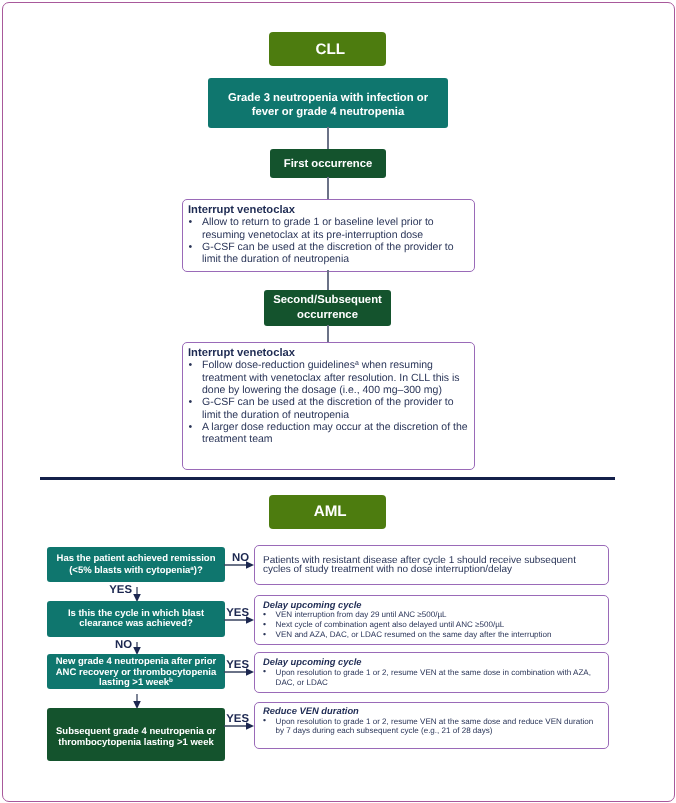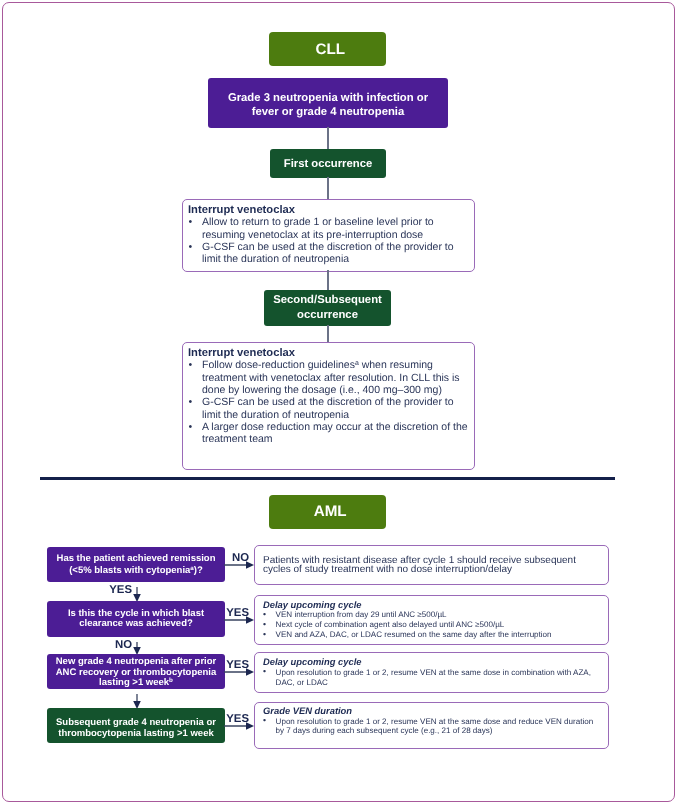--- a/index.html
+++ b/index.html
@@ -6,21 +6,21 @@
   html,body{margin:0;padding:0;background:#ffffff;}
   body{width:676px;height:803px;position:relative;overflow:hidden;
        font-family:"Liberation Sans", sans-serif;
        -webkit-font-smoothing:antialiased;text-rendering:geometricPrecision;}
   #page{position:absolute;left:0;top:0;width:676px;height:803px;}
   .frame{position:absolute;left:2px;top:2px;width:672.6px;height:799.5px;
          border:1.7px solid #a8599b;border-radius:7px;box-sizing:border-box;}
   .box{position:absolute;box-sizing:border-box;}
   .hdr{background:#4d7c0f;color:#fff;border-radius:4px;display:flex;align-items:center;
        justify-content:center;font-weight:bold;letter-spacing:0;text-indent:5.4px;}
-  .purple{background:#4c1d95;color:#fff;border-radius:3px;display:flex;align-items:center;
+  .purple{background:#0f766e;color:#fff;border-radius:3px;display:flex;align-items:center;
        justify-content:center;text-align:center;font-weight:bold;}
   .teal{background:#14532d;color:#fff;border-radius:3px;display:flex;align-items:center;
        justify-content:center;text-align:center;font-weight:bold;}
   .white{background:#fff;border:1.4px solid #9a6ab8;border-radius:5px;color:#1d2a52;}
   .vline{position:absolute;background:#6b7287;}
   .divider{position:absolute;background:#14204a;}
 
   
   #cll-hdr{left:269px;top:32px;width:117px;height:34px;font-size:15.2px;}
   #cll-trigger{left:208px;top:78px;width:240px;height:50px;font-size:11.3px;line-height:13.8px;padding:5px 10px 0;}
@@ -167,25 +167,25 @@
         <svg class="arrow-h" style="left:224px;top:667.3px;" width="30" height="10">
           <line x1="0" y1="5" x2="25" y2="5" stroke="#39435f" stroke-width="1.5"></line>
           <polygon points="30,5 22,1.2 22,8.8" fill="#1c2750"></polygon>
         </svg>
         <svg class="arrow-v" style="left:131.5px;top:694px;" width="10" height="15">
           <line x1="5" y1="0" x2="5" y2="10" stroke="#39435f" stroke-width="1.3"></line>
           <polygon points="5,15 1.2,7 8.8,7" fill="#1c2750"></polygon>
         </svg>
       </div>
       <div>
-        <div class="box teal aml-q" style="left:47px;top:708px;width:178px;height:35px;line-height:10.4px;padding-top:6px;">
+        <div class="box teal aml-q" style="left:47px;top:708px;width:178px;height:53px;line-height:10.4px;padding-top:6px;">
           <span>Subsequent grade 4 neutropenia or thrombocytopenia lasting &gt;1 week</span>
         </div>
         <div class="box white aml-a" style="left:254px;top:702px;width:355px;height:47px;justify-content:flex-start;">
-          <div class="act-title">Grade VEN duration</div>
+          <div class="act-title">Reduce VEN duration</div>
           <ul class="blist small">
             <li>Upon resolution to grade 1 or 2, resume VEN at the same dose and reduce VEN duration by 7 days during each subsequent cycle (e.g., 21 of 28 days)</li>
           </ul>
         </div>
         <div class="br-label" style="right:427px;top:714.4px;">YES</div>
         <svg class="arrow-h" style="left:224px;top:721.3px;" width="30" height="10">
           <line x1="0" y1="5" x2="25" y2="5" stroke="#39435f" stroke-width="1.5"></line>
           <polygon points="30,5 22,1.2 22,8.8" fill="#1c2750"></polygon>
         </svg>
       </div>

